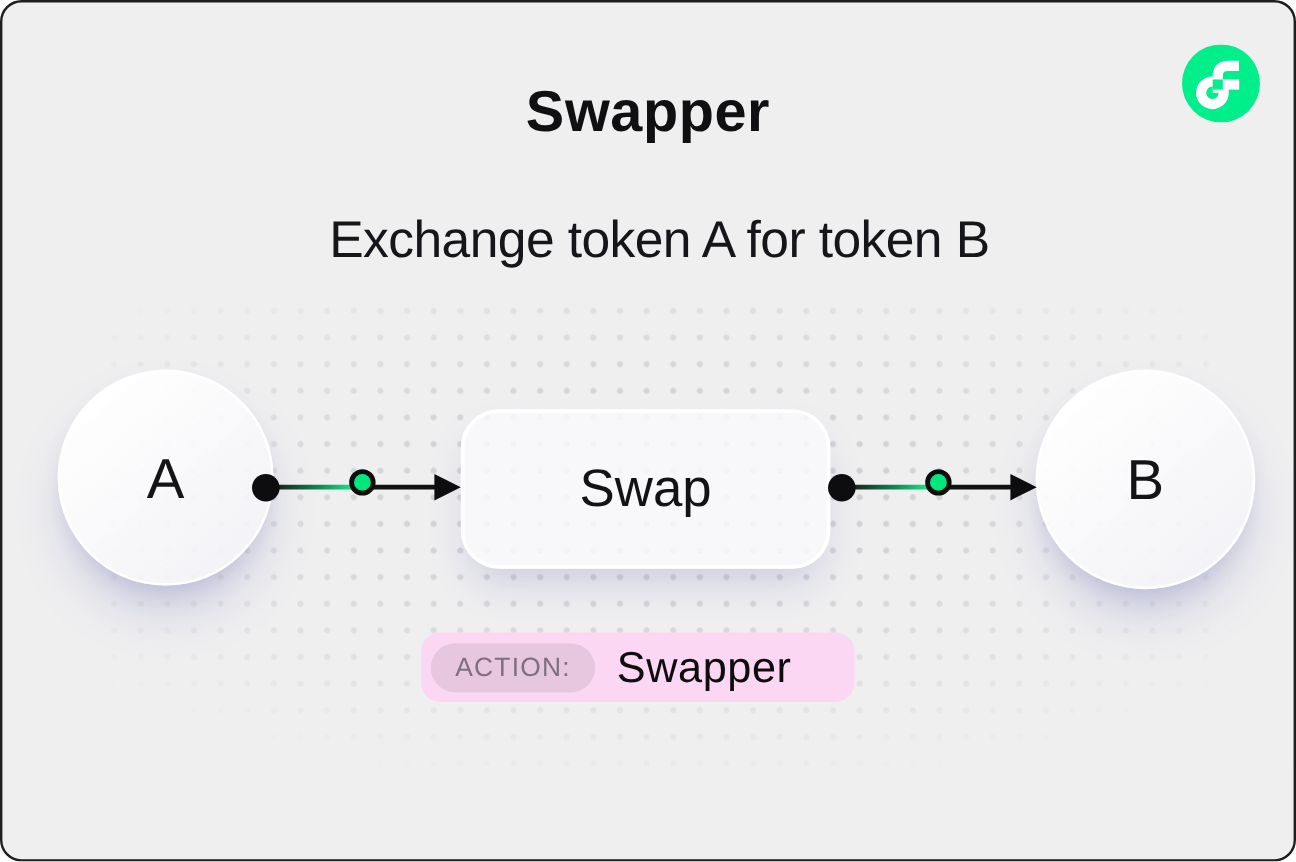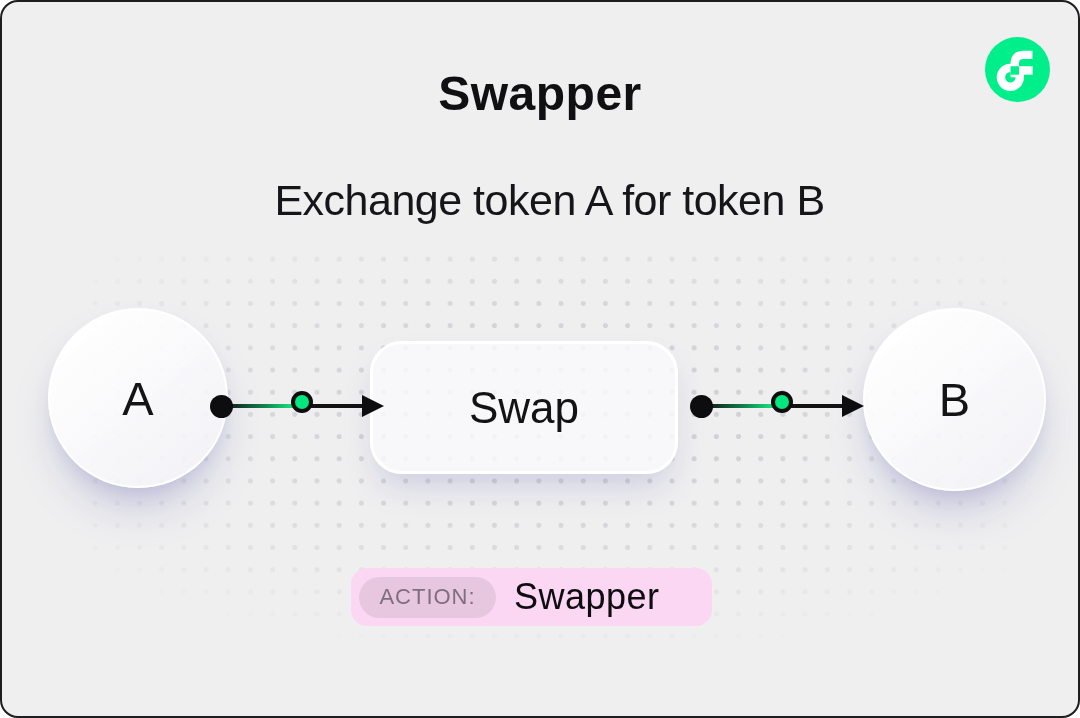--- a/index.html
+++ b/index.html
@@ -36,21 +36,21 @@
     background:linear-gradient(140deg, rgba(255,255,255,.95) 15%, rgba(243,243,248,.82) 90%);
     border:2px solid rgba(255,255,255,.97);
     box-shadow:0 26px 42px -10px rgba(124,124,186,.38), 0 8px 18px -6px rgba(124,124,186,.2);
     display:flex; align-items:center; justify-content:center;
     font-size:47px; color:#141417; z-index:2;
   }
   .node-a{ left:46px; top:306px; width:180px; height:180px; }
   .node-b{ left:861px; top:306px; width:183px; height:183px; }
 
   .swap-box{
-    position:absolute; left:368px; top:339px; width:308px; height:133px;
+    position:absolute; left:382px; top:339px; width:308px; height:133px;
     border-radius:32px; background:rgba(250,250,252,.82);
     border:3px solid #ffffff;
     box-shadow:0 18px 32px -8px rgba(124,124,186,.3);
     display:flex; align-items:center; justify-content:center;
     font-size:44px; color:#131316; z-index:2;
   }
 
   .arrow{ position:absolute; width:163px; height:0; z-index:3; }
   .arrow-1{ left:219px; top:404px; }
   .arrow-2{ left:699px; top:404px; }
@@ -66,21 +66,21 @@
     position:absolute; left:70px; top:-15px; width:22px; height:22px;
     border-radius:50%; background:var(--accent-green,#00e87d); border:4px solid #0d0d0f;
   }
   .arrow .head{
     position:absolute; left:141px; top:-11.5px; width:0; height:0;
     border-top:11.5px solid transparent; border-bottom:11.5px solid transparent;
     border-left:22px solid #0d0d0f;
   }
 
   .action-badge{
-    position:absolute; left:349px; top:566px; width:361px; height:58px;
+    position:absolute; left:349px; top:525px; width:361px; height:58px;
     border-radius:16px; background:var(--badge-pink,#fbd7f4);
     display:flex; align-items:center; z-index:2;
   }
   .action-pill{
     margin-left:8px; width:137px; height:41px; border-radius:21px;
     background:var(--badge-label-bg,#e7c7df);
     display:flex; align-items:center; justify-content:center;
     font-size:22px; font-weight:500; letter-spacing:1px;
     color:var(--badge-label-text,#7f6f7e);
   }

